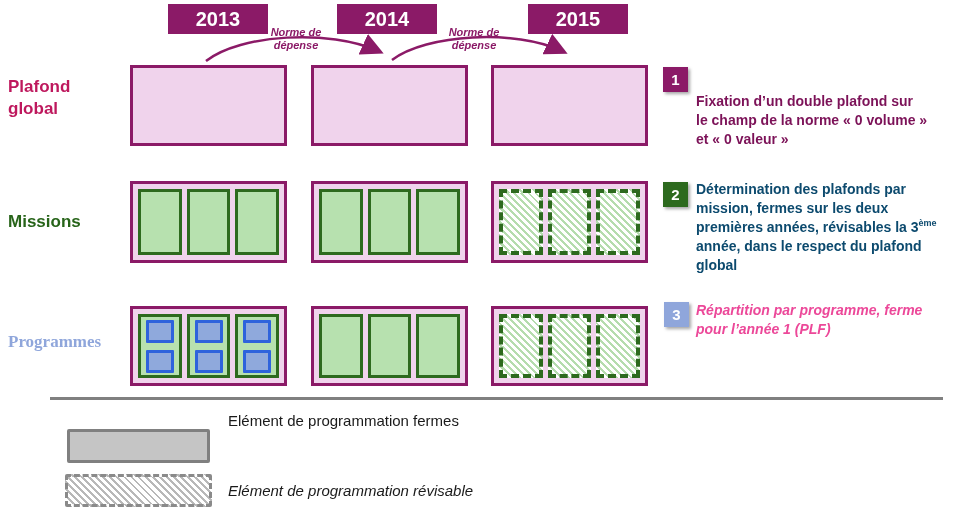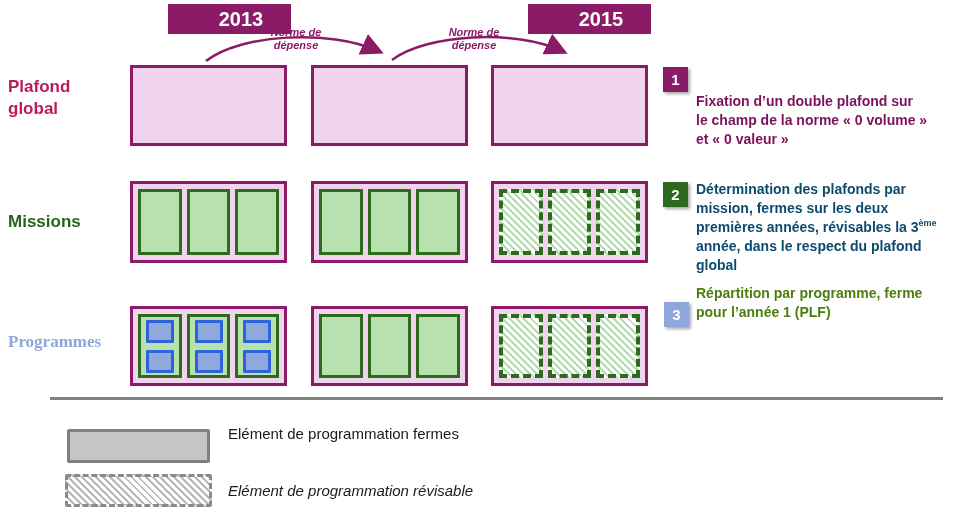--- a/index.html
+++ b/index.html
@@ -3,21 +3,21 @@
 <meta charset="utf-8">
 <style>
   html,body{margin:0;padding:0;background:#fff;}
   .stage{
     position:relative;width:962px;height:512px;background:#fff;overflow:hidden;
     font-family:"Liberation Sans",sans-serif;
   }
   
   .year-box{
     position:absolute;top:4px;width:100px;height:30px;background:#8B1A67;
-    color:#fff;font-size:20px;font-weight:bold;text-align:center;line-height:30px;padding-left:23px;
+    color:#fff;font-size:20px;font-weight:bold;text-align:center;line-height:30px;
   }
   .arrows-svg{position:absolute;left:0;top:0;width:962px;height:66px;}
   .norme-label{
     position:absolute;top:26px;width:72px;text-align:center;
     color:#8B1A67;font-size:11px;font-weight:bold;font-style:italic;line-height:13px;
   }
   
   .row-label{position:absolute;left:8px;font-weight:bold;font-size:17px;line-height:22px;}
   .lbl-plafond{top:76px;width:90px;color:#be185d;}
   .lbl-missions{top:211px;color:#276419;}
@@ -53,40 +53,41 @@
     box-shadow:2px 2px 3px rgba(0,0,0,0.35);
   }
   .badge-1{left:663px;top:67px;background:#8B1A67;}
   .badge-2{left:663px;top:182px;background:#2D6A1E;}
   .badge-3{left:664px;top:302px;background:#8FA6DB;}
   .ann-text{
     position:absolute;left:696px;margin:0;font-weight:bold;font-size:14px;line-height:19px;
   }
   .ann-1{top:64px;width:232px;color:#7C1258;margin-top:28px;}
   .ann-2{top:180px;width:252px;color:#0c4a6e;}
-  .ann-3{top:284px;width:240px;color:#4d7c0f;}
+  .ann-3{top:301px;width:240px;color:#ec4899;font-style:italic;}
   .ann-2 sup{font-size:9px;line-height:0;}
   
   .separator{position:absolute;left:50px;top:397px;width:893px;height:3px;background:#808080;}
   .swatch{position:absolute;box-sizing:border-box;border-radius:2px;}
   .swatch-solid{left:67px;top:429px;width:143px;height:34px;border:3px solid #808080;background:#C5C5C5;}
   .swatch-dashed{
     left:65px;top:474px;width:147px;height:33px;border:3px dashed #8A8A8A;
     background:repeating-linear-gradient(45deg,#ffffff 0px,#ffffff 3px,#B8B8B8 3px,#B8B8B8 5px);
   }
   .legend-label{position:absolute;left:228px;margin:0;font-size:15px;color:#1a1a1a;}
-  .legend-label-1{top:425px;}
+  .legend-label-1{top:412px;}
   .legend-label-2{top:482px;font-style:italic;}
 </style>
 </head>
 <body>
 
 <div class="stage">
 
   <div class="year-box" style="left:168px">2013</div>
+  <div class="year-box" style="left:337px">2014</div>
   <div class="year-box" style="left:528px">2015</div>
 
   <svg class="arrows-svg" viewBox="0 0 962 66">
     <defs>
       <marker id="ah" markerWidth="9" markerHeight="9" refX="6.5" refY="4.5" orient="auto">
         <path d="M0,0 L9,4.5 L0,9 z" fill="#8B1A67"></path>
       </marker>
     </defs>
     <path d="M 206 61 C 240 34, 330 29, 378 51" fill="none" stroke="#8B1A67" stroke-width="2.5" marker-end="url(#ah)"></path>
     <path d="M 392 60 C 426 34, 516 29, 562 51" fill="none" stroke="#8B1A67" stroke-width="2.5" marker-end="url(#ah)"></path>

